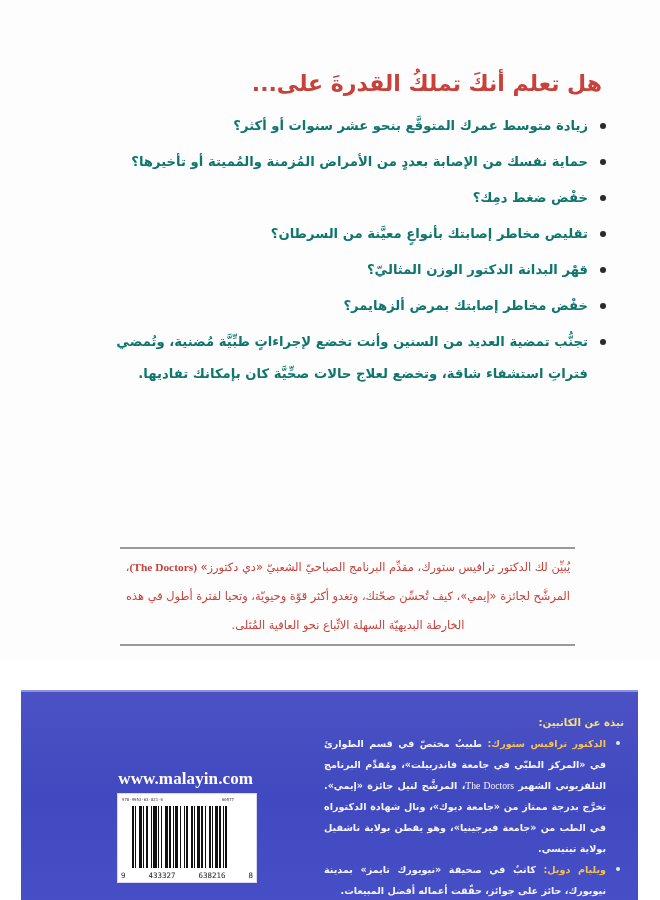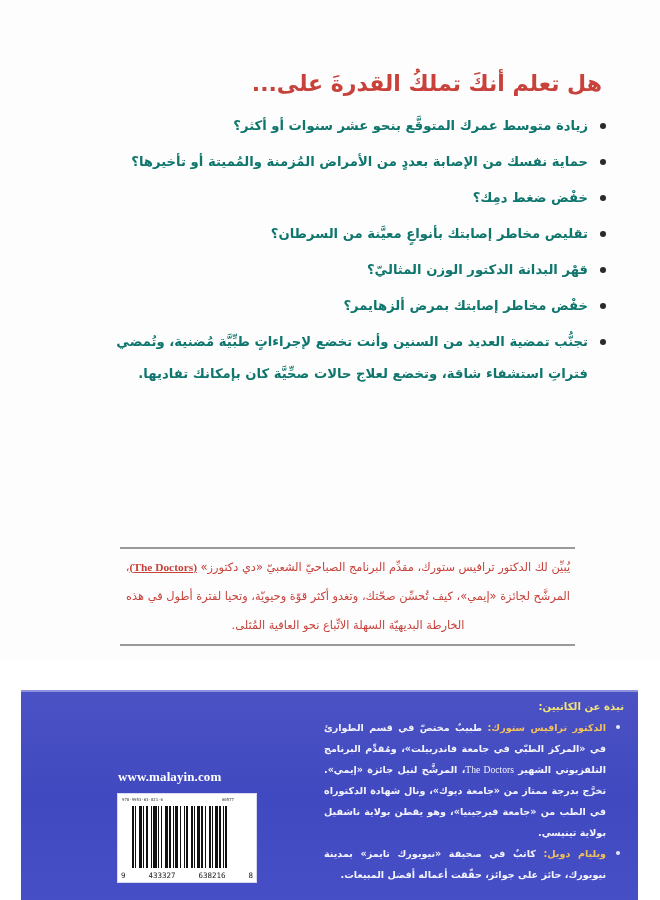--- a/index.html
+++ b/index.html
@@ -79,34 +79,33 @@
       width: 460px;
       direction: rtl;
       text-align: center;
       font-size: 11.4px;
       color: #c8413a;
       line-height: 29px;
     }
     .blurb .en {
       font-family: "Liberation Serif", serif;
       font-weight: bold;
-      text-decoration: underline;
     }
     .blue-panel {
       position: absolute;
       left: 21px;
       top: 690px;
       width: 617px;
       height: 210px;
       background: linear-gradient(180deg, #4a52c4 0%, #4149c0 50%, #464fc6 100%);
       border-top: 2px solid #8c92e0;
     }
     .authors {
       position: absolute;
-      top: 4px;
+      top: 20px;
       right: 14px;
       width: 300px;
       direction: rtl;
       text-align: right;
       color: #f4f4ff;
       font-size: 9.6px;
       line-height: 21px;
       font-weight: bold;
     }
     .authors .heading {
@@ -137,24 +136,24 @@
     }
     .authors .en {
       font-family: "Liberation Serif", serif;
       font-weight: normal;
     }
     .website {
       position: absolute;
       left: 97px;
       top: 77px;
       width: 135px;
-      text-align: left;
+      text-align: right;
       font-family: "Liberation Serif", serif;
       font-weight: bold;
-      font-size: 13px;
+      font-size: 17px;
       color: #ffffff;
       letter-spacing: 0.1px;
     }
     .barcode-box {
       position: absolute;
       left: 96px;
       top: 101px;
       width: 138px;
       height: 88px;
       background: #ffffff;

